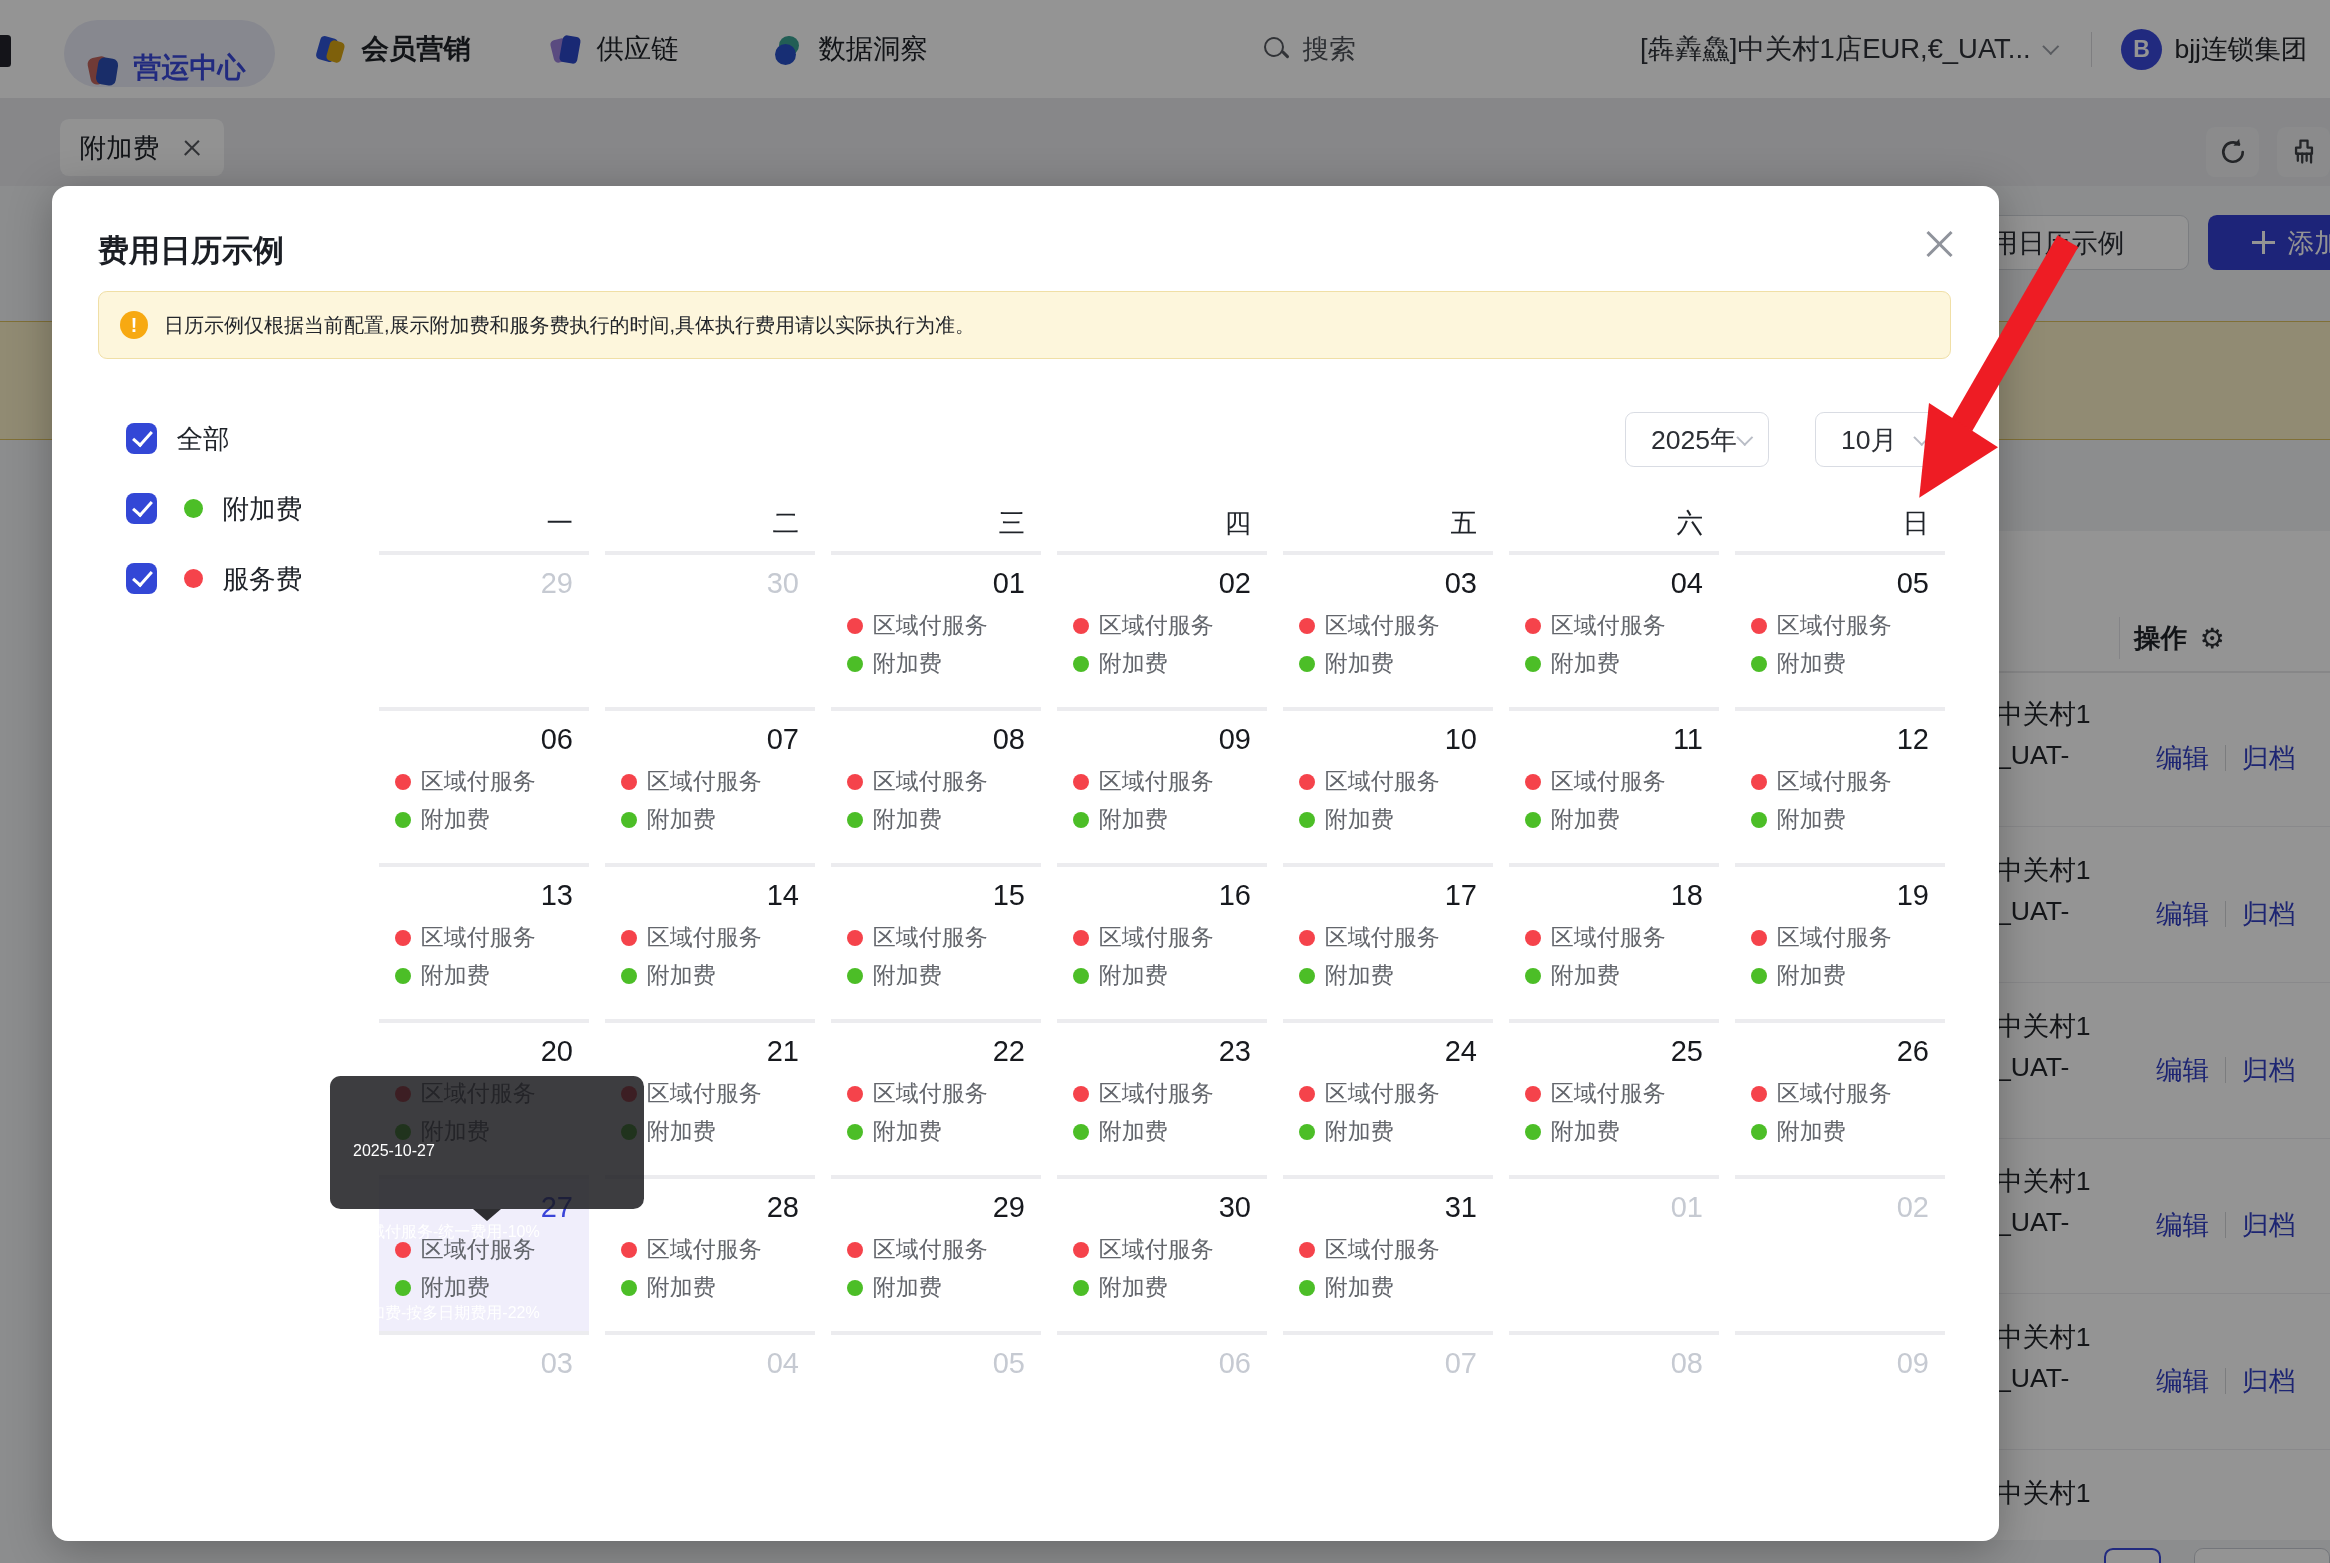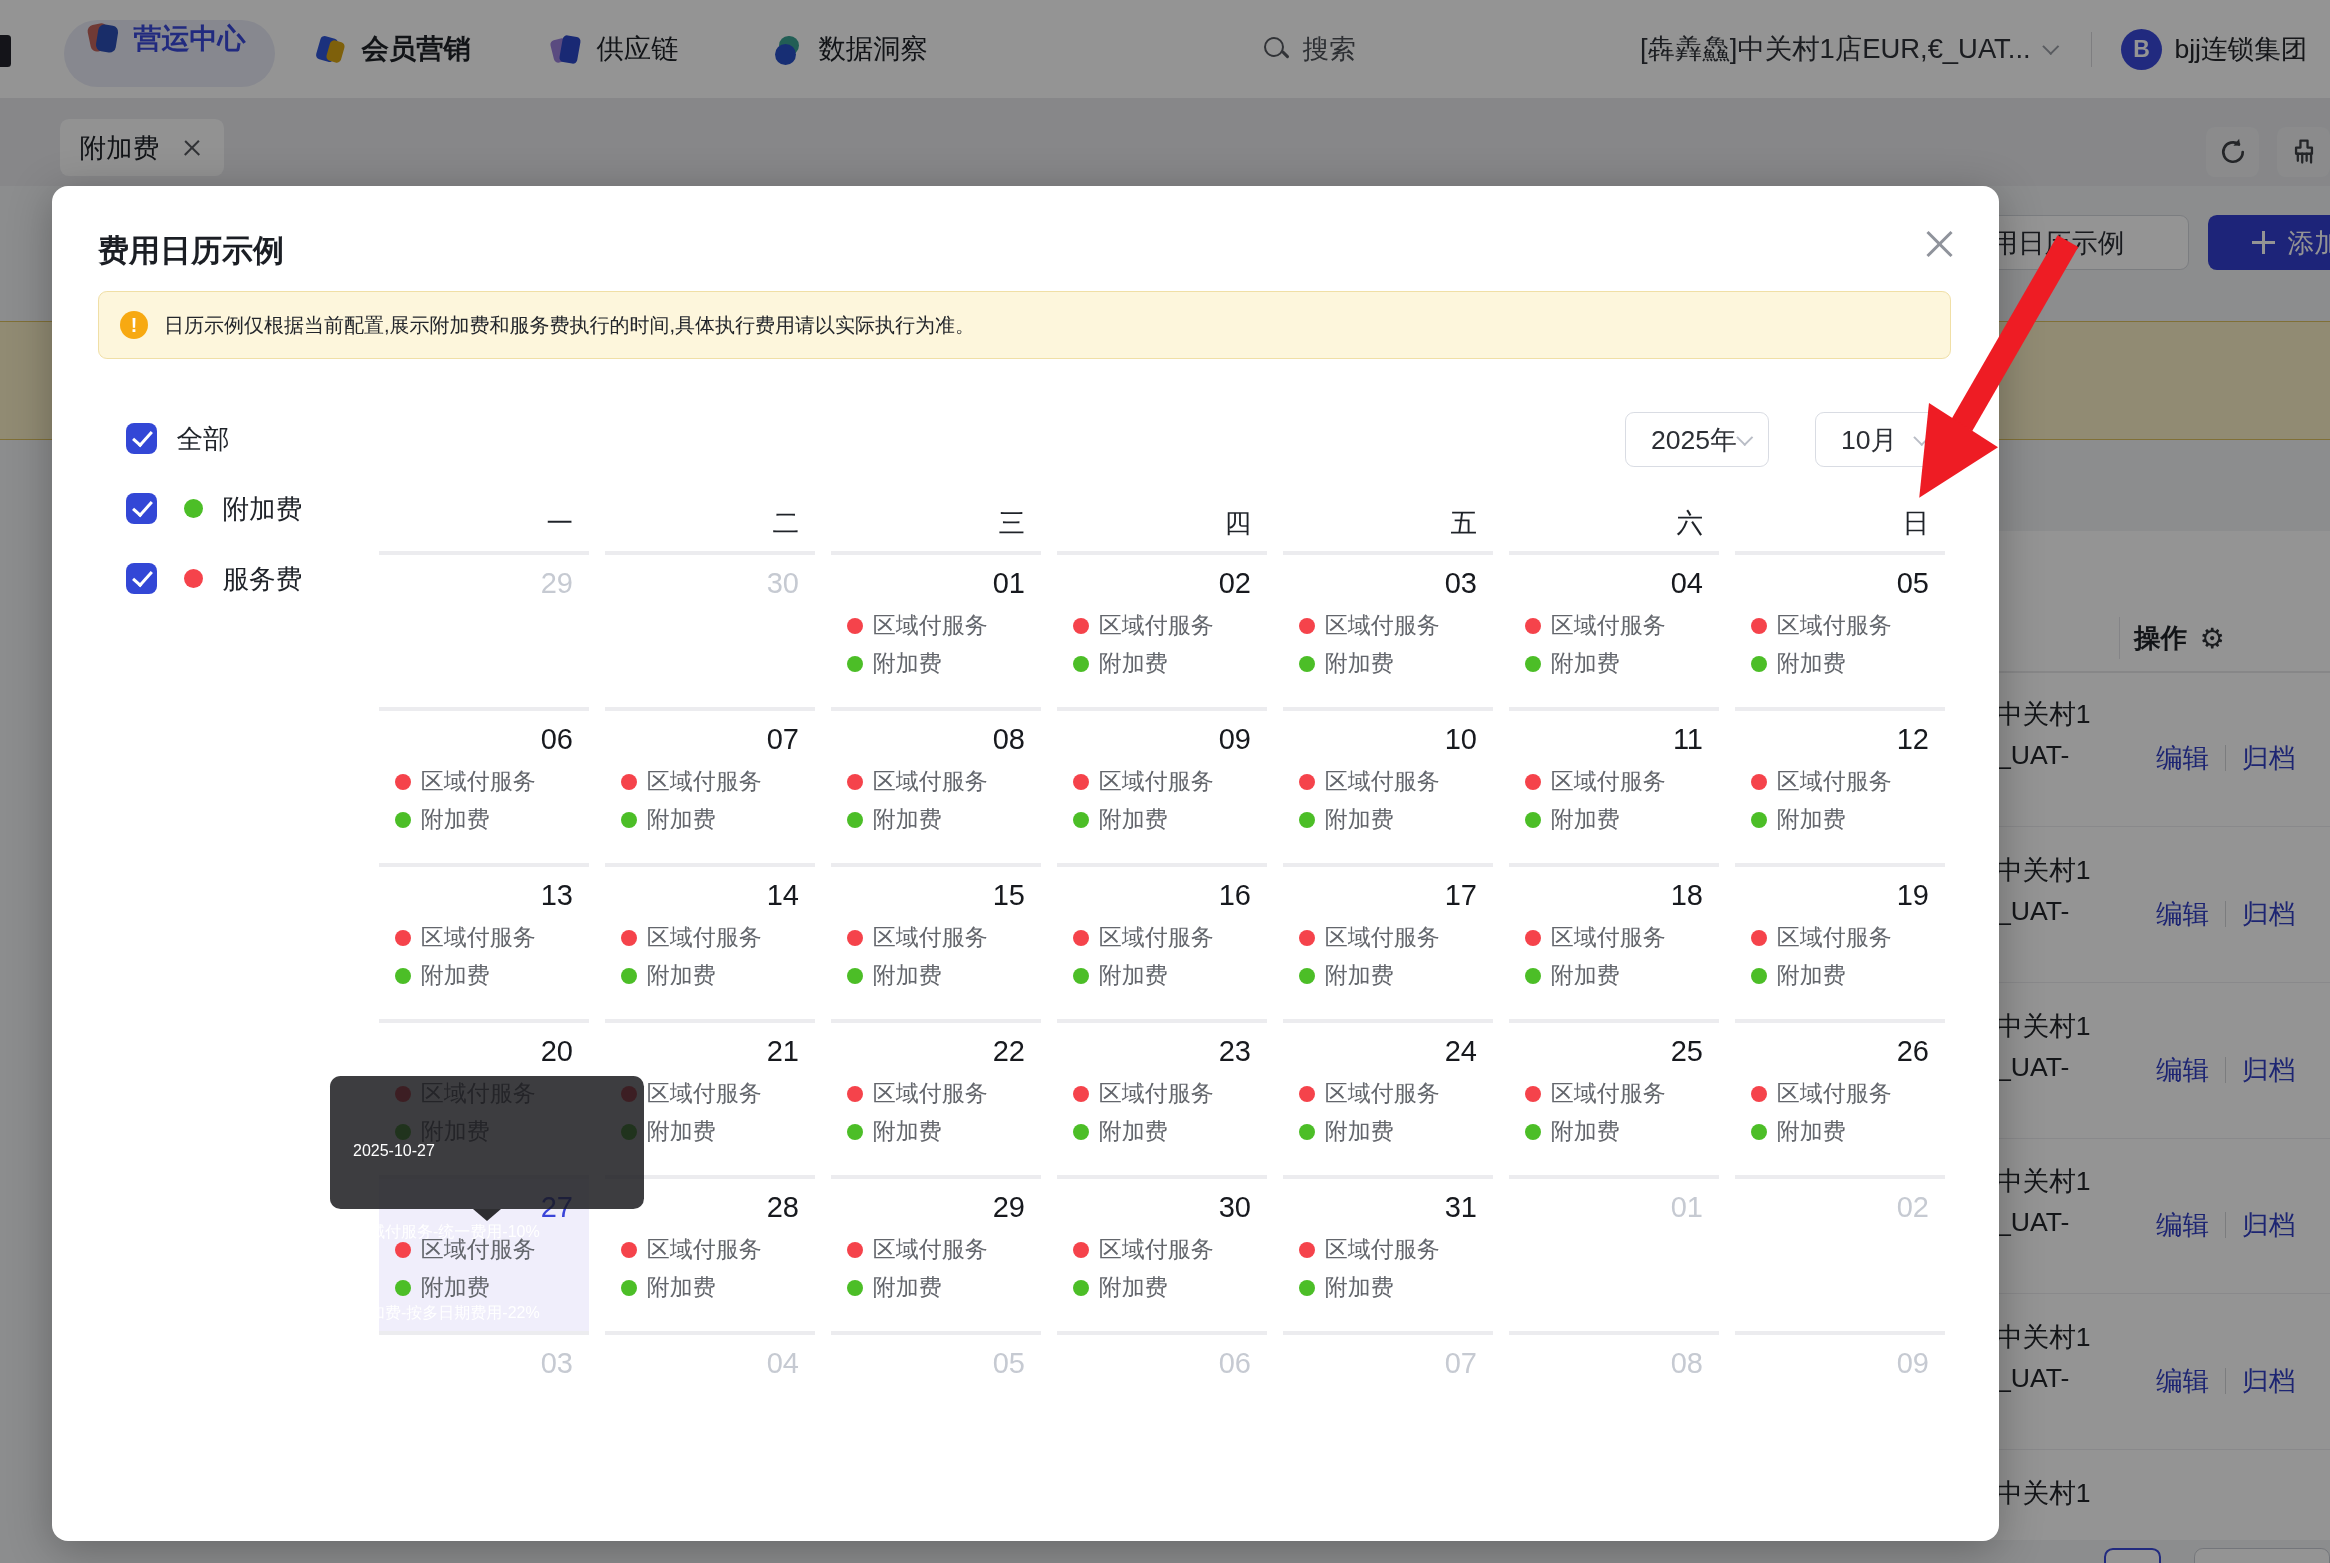--- a/index.html
+++ b/index.html
@@ -4,21 +4,21 @@
 <style>
   * { margin:0; padding:0; box-sizing:border-box; }
   html,body { background:#777; }
   body { font-family:"Liberation Sans","DejaVu Sans",sans-serif; }
   #app { position:relative; width:2330px; height:1564px; overflow:hidden; background:#f2f3f5; }
 
   
   .layer { position:absolute; inset:0; }
   .topbar { position:absolute; left:0; top:0; width:2330px; height:98px; background:#ffffff; }
   .logo-frag { position:absolute; left:0; top:35px; width:10.6px; height:32px; border-radius:0 3.5px 3.5px 0; background:#23242b; }
-  .nav-pill { position:absolute; left:64px; top:19.5px; width:211px; height:67px; border-radius:34px; background:#e9ebf7; display:flex; align-items:flex-start; padding-left:23px; gap:12.4px; }
+  .nav-pill { position:absolute; left:64px; top:19.5px; width:211px; height:67px; border-radius:34px; background:#e9ebf7; display:flex; align-items:flex-end; padding-left:23px; gap:12.4px; }
   .nav-pill .lbl { font-size:28px; font-weight:bold; color:#3a49db; }
   .nav-item { position:absolute; top:0; height:98px; display:flex; align-items:center; gap:12.4px; }
   .nav-item .lbl { font-size:27.4px; color:#1f2329; }
   .ic2 { position:relative; width:34px; height:34px; flex:0 0 34px; }
   .ic2 i { position:absolute; display:block; }
   .nav-right { position:absolute; top:0; height:98px; display:flex; align-items:center; }
   .muted-ink { color:#4e5259; }
   .search-glyph { position:relative; width:26.6px; height:26.6px; }
   .search-glyph::before { content:""; position:absolute; left:0.9px; top:0.9px; width:16px; height:16px; border:2.7px solid #55585f; border-radius:50%; }
   .search-glyph::after { content:""; position:absolute; left:17.7px; top:17.7px; width:8.9px; height:2.7px; background:#55585f; transform:rotate(45deg); border-radius:1.8px; }

